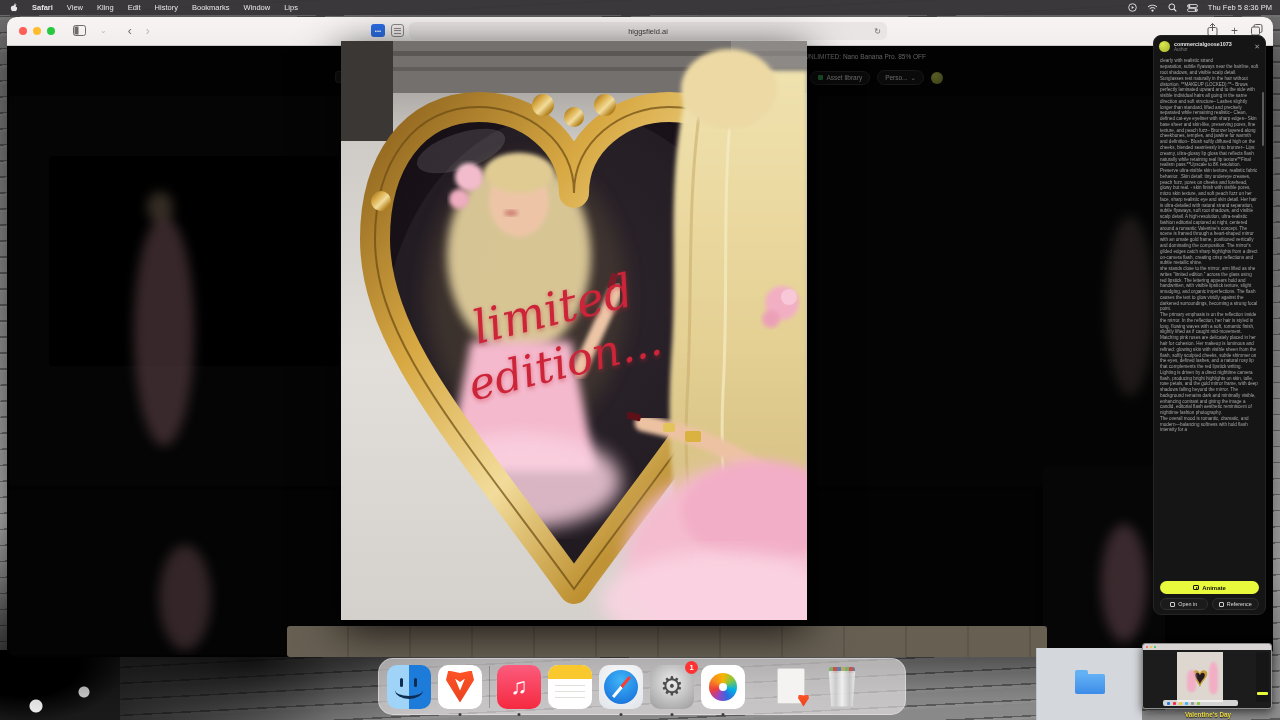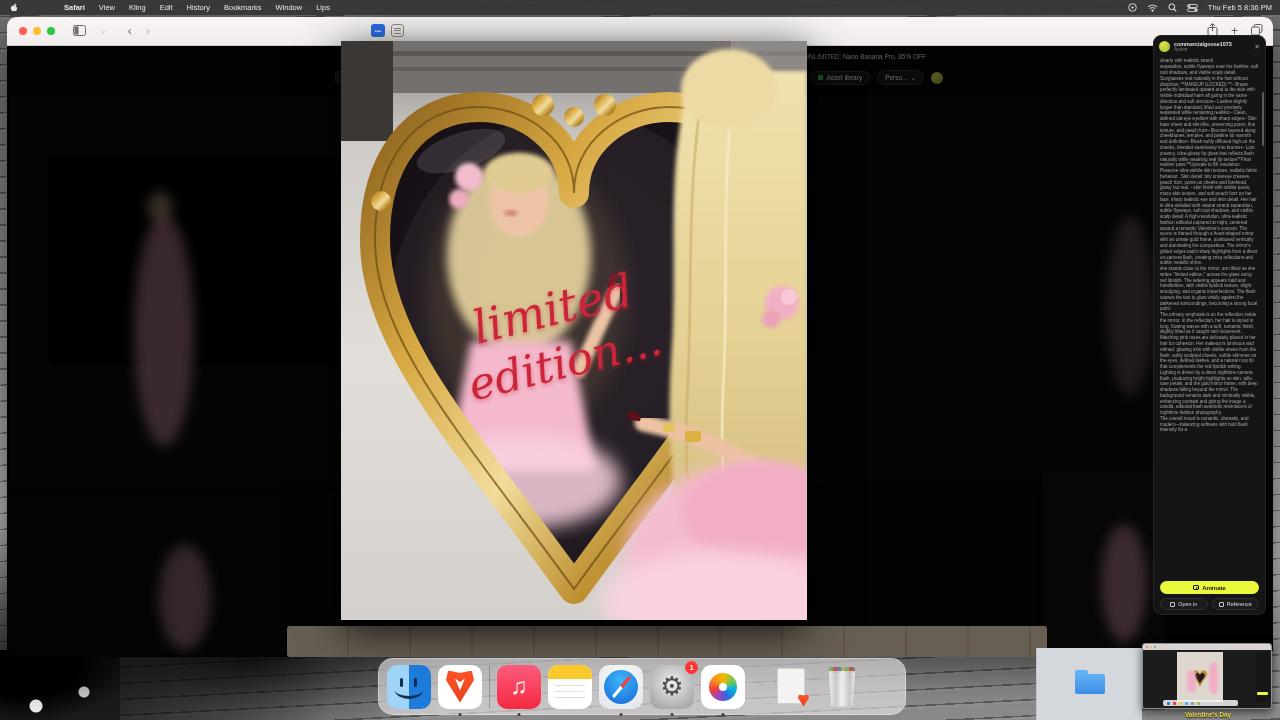--- a/index.html
+++ b/index.html
@@ -19,21 +19,21 @@
     background: radial-gradient(circle at 30% 80%, #f2f2f2 0 6px, transparent 7px),
                 radial-gradient(circle at 70% 60%, #dcdcdc 0 5px, transparent 6px),
                 radial-gradient(ellipse at 20% 20%, #000 40%, transparent 75%), #1b1b1b; }
 
   
   #menubar { left:0; top:0; width:1280px; height:15px; background:rgba(56,54,56,.96);
     display:flex; align-items:center; color:#e8e8e8; font-size:7.5px; z-index:60; }
   #menubar .left { display:flex; align-items:center; gap:14px; padding-left:10px; }
   #menubar .right { margin-left:auto; display:flex; align-items:center; gap:10px; padding-right:8px; }
   .menu-item { cursor:default; }
-  .menu-item.bold { font-weight:bold;margin-left:32px; }
+  .menu-item.bold { font-weight:bold; }
   .mb-ico { display:inline-flex; align-items:center; }
 
   
   #window { left:7px; top:17px; width:1266px; height:640px; border-radius:9px;
     background:#0a0a0a; box-shadow:0 18px 50px rgba(0,0,0,.65); z-index:10; overflow:hidden; }
   #toolbar { left:0; top:0; width:100%; height:29px; background:linear-gradient(#f7f4f3,#f0edec);
     border-bottom:1px solid #cfcbca; display:flex; align-items:center; }
   .tl { width:8px; height:8px; border-radius:50%; margin-right:6px; }
   .tl.red{background:#ff5f57}.tl.yel{background:#febc2e}.tl.grn{background:#28c840}
   .tbtn { color:#6e6a69; font-size:12px; line-height:1; margin:0 7px; }
@@ -204,20 +204,24 @@
     <span class="tbtn" style="margin-left:14px">‹</span>
     <span class="tbtn dis">›</span>
 
     <span class="ext-blue">•••</span>
     <span class="ext-reader">
         <i></i>
         <i></i>
         <i></i>
       </span>
 
+    <div id="urlfield">
+      <span>higgsfield.ai</span>
+      <span class="reload">↻</span>
+    </div>
 
     <div id="tool-right">
       <span>
         <svg width="11" height="13" viewBox="0 0 11 13">
             <path d="M5.5 0.5 L8 3 M5.5 0.5 L3 3 M5.5 0.5 V8" stroke="#5e5a59" fill="none"></path>
             <rect x="1" y="4.5" width="9" height="8" rx="1.5" fill="none" stroke="#5e5a59"></rect>
           </svg>
       </span>
       <span style="font-size:12px;">+</span>
       <span>

